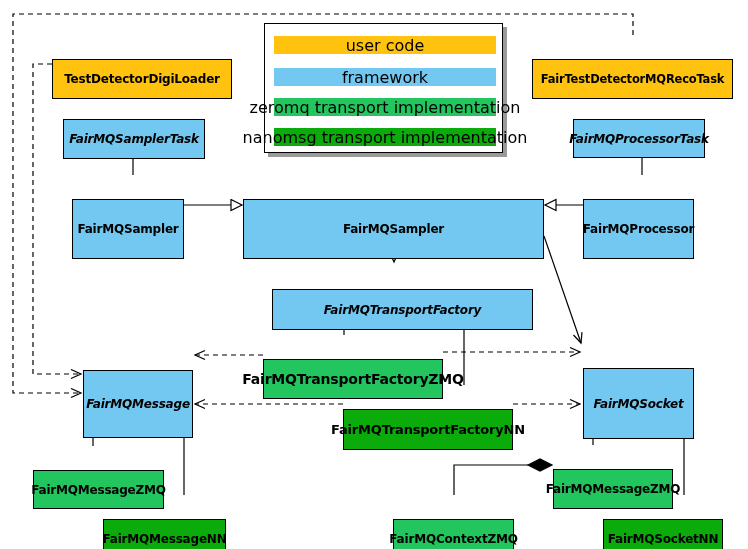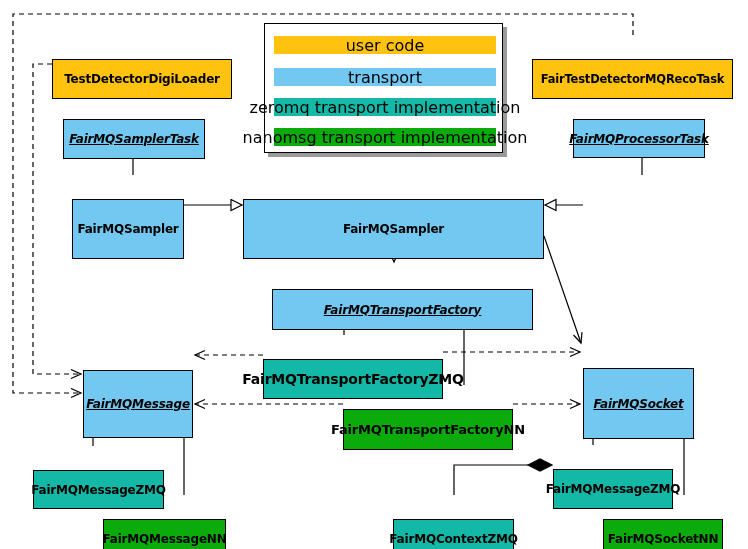--- a/index.html
+++ b/index.html
@@ -8,24 +8,24 @@
     font-family:"DejaVu Sans","Liberation Sans",sans-serif;
   }
   #edges{position:absolute;left:0;top:0;z-index:1;}
   .node{
     position:absolute;z-index:2;box-sizing:border-box;
     border:1.5px solid #000;display:flex;align-items:center;justify-content:center;
     font-size:12px;font-weight:bold;color:#000;text-align:center;white-space:nowrap;
     letter-spacing:-0.2px;
     margin-top:24px;
   }
-  .abstract{font-style:italic;text-decoration:underline;}
+  .abstract{font-style:italic;}
   .c-yellow{background:#FFC20E;}
   .c-blue{background:#72C8F0;}
-  .c-red{background:#14b8a6;}
+  .c-red{background:#22c55e;}
   .c-green{background:#0AAB0A;text-align:center;}
   #legend{
     position:absolute;left:264px;top:23px;width:239px;height:130px;z-index:2;
     background:#fff;border:1.5px solid #000;box-sizing:border-box;
     box-shadow:4px 4px 0 0 #9a9a9a;
   }
   .legend-row{
     position:absolute;left:9px;width:222px;height:18px;
     display:flex;align-items:center;justify-content:center;
     font-size:16px;font-weight:normal;color:#000;white-space:nowrap;
@@ -73,31 +73,32 @@
         <line x1="513" y1="404" x2="580" y2="404" marker-end="url(#vee)"></line>
       </g>
 
       <polyline points="454,495 454,465 528,465"></polyline>
       <polygon points="528,465 540,459 552,465 540,471" fill="#000"></polygon>
     </g>
   </svg>
 
   <div id="legend">
     <div class="legend-row c-yellow" style="top:12px">user code</div>
-    <div class="legend-row c-blue" style="top:44px">transport</div>
+    <div class="legend-row c-blue" style="top:44px">framework</div>
     <div class="legend-row c-red" style="top:74px">zeromq transport implementation</div>
     <div class="legend-row c-green" style="top:104px">nanomsg transport implementation</div>
   </div>
 
   <div class="node c-yellow" style="left:52px;top:35px;width:180px;height:40px">TestDetectorDigiLoader</div>
   <div class="node c-yellow" style="left:532px;top:35px;width:201px;height:40px;font-size:11.5px">FairTestDetectorMQRecoTask</div>
   <div class="node c-blue abstract" style="left:63px;top:95px;width:142px;height:40px">FairMQSamplerTask</div>
   <div class="node c-blue abstract" style="left:573px;top:95px;width:132px;height:39px">FairMQProcessorTask</div>
   <div class="node c-blue" style="left:72px;top:175px;width:112px;height:60px">FairMQSampler</div>
   <div class="node c-blue" style="left:243px;top:175px;width:301px;height:60px">FairMQSampler</div>
+  <div class="node c-blue" style="left:583px;top:175px;width:111px;height:60px">FairMQProcessor</div>
   <div class="node c-blue abstract" style="left:272px;top:265px;width:261px;height:41px">FairMQTransportFactory</div>
   <div class="node c-red" style="left:263px;top:335px;width:180px;height:40px;font-size:14px">FairMQTransportFactoryZMQ</div>
   <div class="node c-green" style="left:343px;top:385px;width:170px;height:41px;font-size:13px">FairMQTransportFactoryNN</div>
   <div class="node c-blue abstract" style="left:83px;top:346px;width:110px;height:68px">FairMQMessage</div>
   <div class="node c-blue abstract" style="left:583px;top:344px;width:111px;height:71px">FairMQSocket</div>
   <div class="node c-red" style="left:33px;top:446px;width:131px;height:39px">FairMQMessageZMQ</div>
   <div class="node c-green" style="left:103px;top:495px;width:123px;height:40px">FairMQMessageNN</div>
   <div class="node c-red" style="left:393px;top:495px;width:121px;height:40px">FairMQContextZMQ</div>
   <div class="node c-red" style="left:553px;top:445px;width:120px;height:40px">FairMQMessageZMQ</div>
   <div class="node c-green" style="left:603px;top:495px;width:120px;height:40px">FairMQSocketNN</div>

